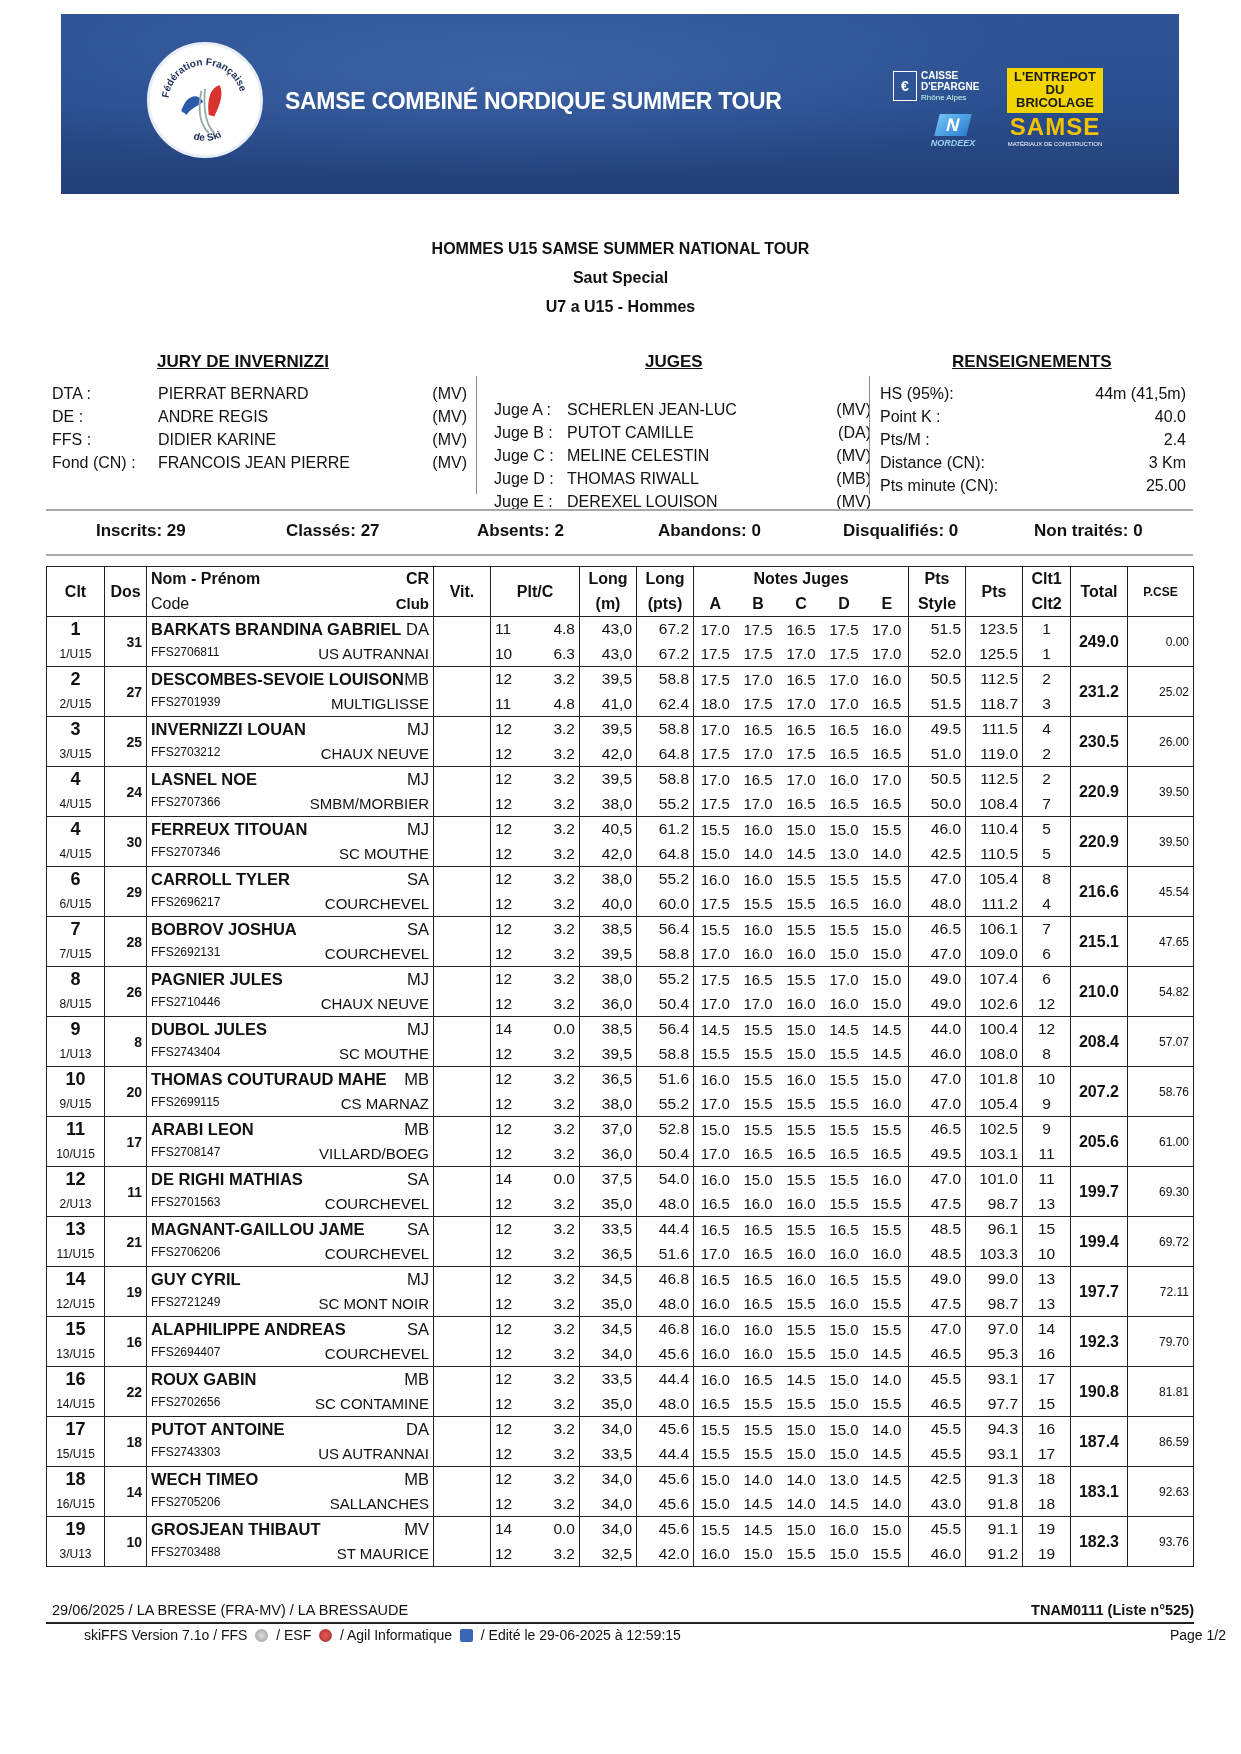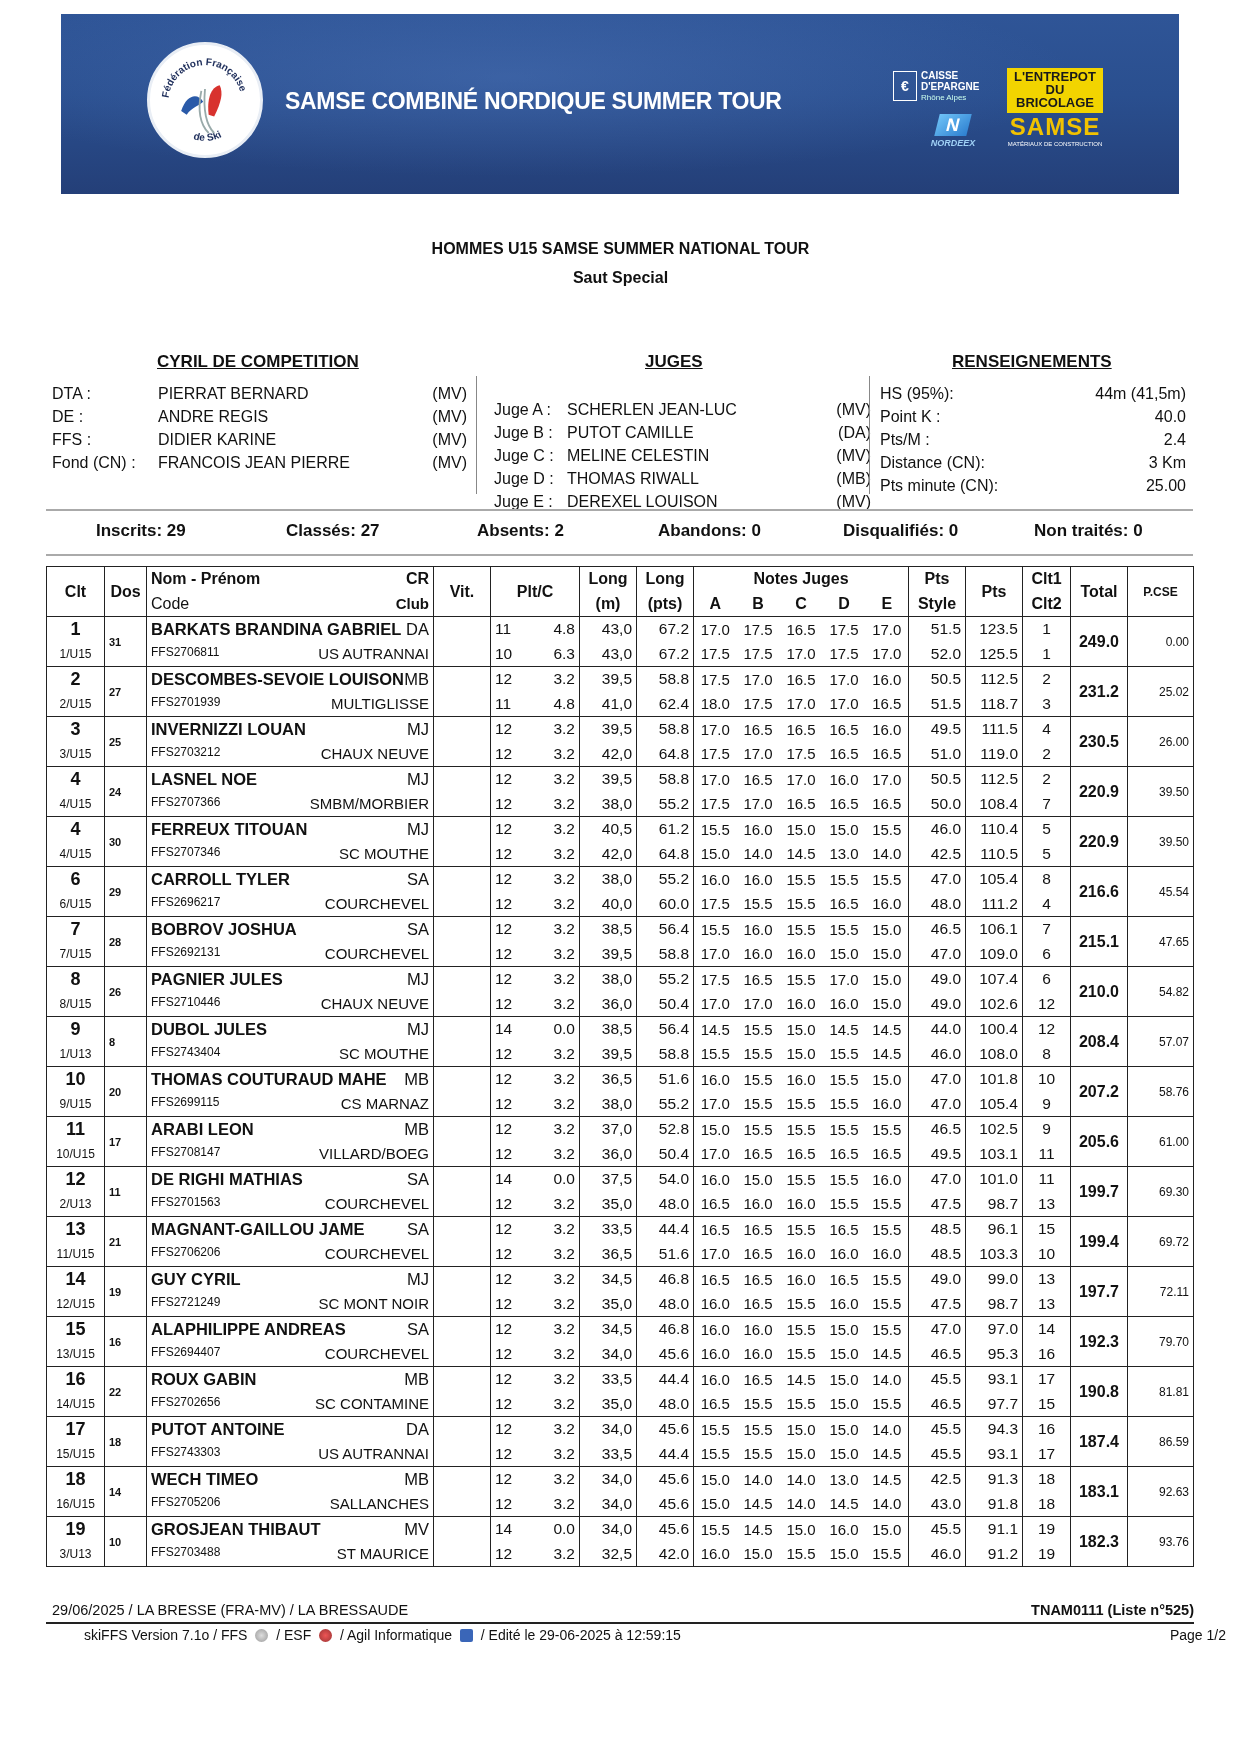--- a/index.html
+++ b/index.html
@@ -45,21 +45,21 @@
   
   table.results { position: absolute; left: 46px; top: 566px; width: 1148px; border-collapse: collapse; font-size: 15.5px; }
   table.results td, table.results th { border: 1.5px solid #222; padding: 0 4px; height: 25px; white-space: nowrap; }
   table.results thead th { font-weight: bold; font-size: 16px; }
   .hsub { font-size: 12.5px; font-weight: bold; }
   .c { text-align: center; }
   .r { text-align: right; }
   .l { text-align: left; }
   .clt1 { font-size: 18px; font-weight: bold; text-align: center; border-bottom: none !important; height: 25px; }
   .clt2 { font-size: 12px; text-align: center; border-top: none !important; }
-  .dos { font-size: 11px; font-weight: bold; text-align: left; }
+  .dos { font-size: 14px; font-weight: bold; text-align: right; }
   .name { font-weight: bold; font-size: 16.5px; border-bottom: none !important; }
   .name .cr { float: right; font-weight: normal; }
   .code { font-size: 12px; border-top: none !important; }
   .code .club { float: right; font-size: 15px; }
   .plt-b { border-right: none !important; border-top: none !important; }
   .plt-t { border-right: none !important; border-bottom: none !important; }
   .pc { border-left: none !important; text-align: right; }
   .nj { border-left: none !important; border-right: none !important; text-align: center; font-size: 15px; padding: 0 2px; }
   .nj-first { border-right: none !important; text-align: center; font-size: 15px; padding: 0 2px; }
   .nj-last { border-left: none !important; text-align: center; font-size: 15px; padding: 0 2px; }
@@ -115,23 +115,24 @@
   </div>
   <div class="sponsor sp-samse">
     <span>SAMSE</span>
     <span class="sub">MATÉRIAUX DE CONSTRUCTION</span>
   </div>
 </div>
 
 <div class="titles">
   <div>HOMMES U15 SAMSE SUMMER NATIONAL TOUR</div>
   <div>Saut Special</div>
+  <div>U7 a U15 - Hommes</div>
 </div>
 
-<div class="section-head" style="left:157px;">CYRIL DE COMPETITION</div>
+<div class="section-head" style="left:157px;">JURY DE INVERNIZZI</div>
 <div class="info" style="left:52px; width:415px;">
   <div class="row"><span>DTA :</span><span style="position:absolute;left:106px">PIERRAT BERNARD</span><span style="position:absolute;right:0">(MV)</span></div>
   <div class="row"><span>DE :</span><span style="position:absolute;left:106px">ANDRE REGIS</span><span style="position:absolute;right:0">(MV)</span></div>
   <div class="row"><span>FFS :</span><span style="position:absolute;left:106px">DIDIER KARINE</span><span style="position:absolute;right:0">(MV)</span></div>
   <div class="row"><span>Fond (CN) :</span><span style="position:absolute;left:106px">FRANCOIS JEAN PIERRE</span><span style="position:absolute;right:0">(MV)</span></div>
 </div>
 <div class="vdiv" style="left:476px;"></div>
 
 <div class="section-head" style="left:645px;">JUGES</div>
 <div class="info" style="left:494px; width:377px;margin-top:16px;">

